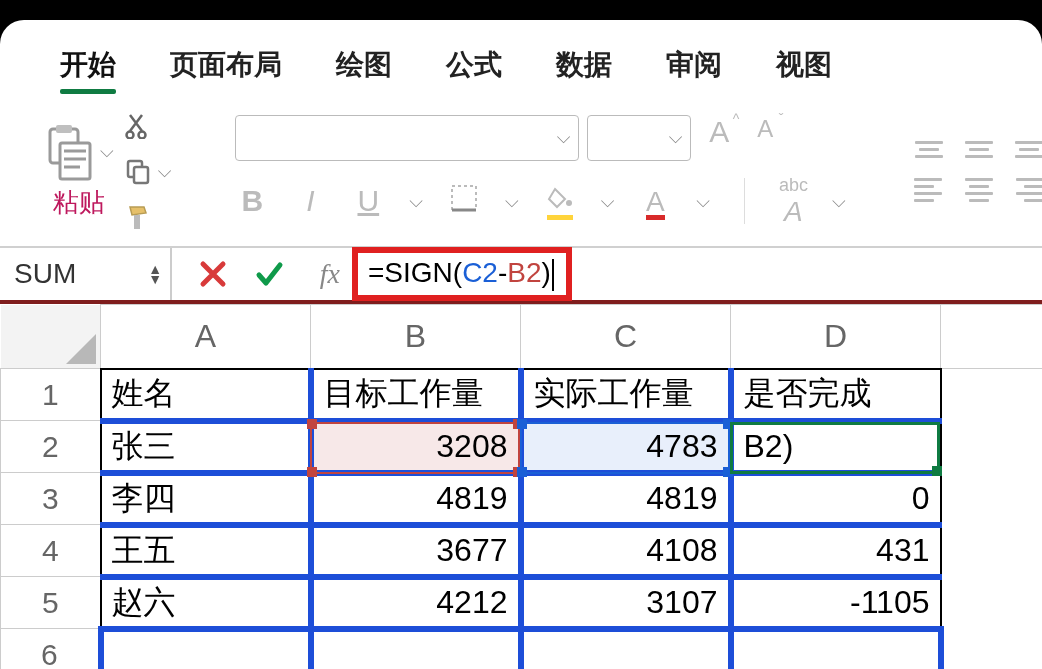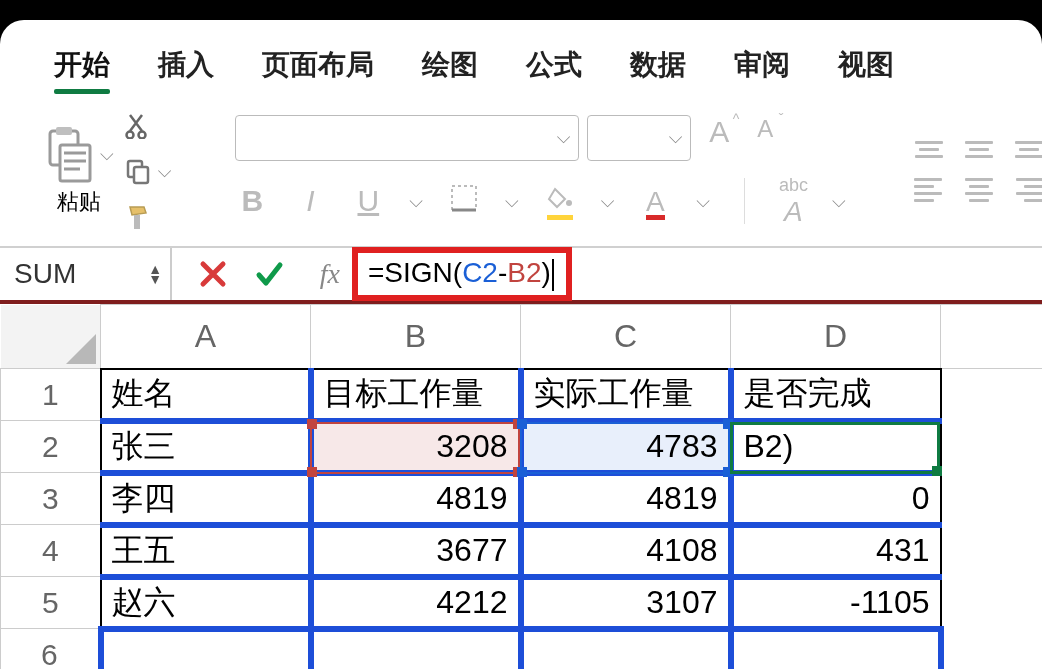--- a/index.html
+++ b/index.html
@@ -22,21 +22,21 @@
   }
   
   .tabs {
     display: flex;
     gap: 48px;
     padding: 26px 0 10px 54px;
     font-size: 28px;
     color: #222;
     font-weight: 600;
   }
-  .tab { cursor: pointer; }
+  .tab { cursor: pointer; margin-left: 6px; }
   .tab.active { color: #111; position: relative; }
   .tab.active::after {
     content: "";
     position: absolute;
     left: 0; right: 0; bottom: -10px;
     height: 5px;
     background: #0f7b42;
     border-radius: 2px;
   }
   
@@ -52,21 +52,21 @@
     flex-direction: column;
     align-items: center;
     width: 100px;
   }
   .paste-main { display: flex; align-items: center; gap: 6px; }
   .clipboard {
     width: 50px; height: 58px; position: relative;
   }
   .clipboard svg { width: 50px; height: 58px; }
   .arrow-dn { font-size: 18px; color: #888; }
-  .paste-label { font-size: 22px; color: #000000; margin-top: 4px; }
+  .paste-label { font-size: 26px; color: #be185d; margin-top: 4px; }
   .mini-icons {
     display: flex; flex-direction: column; gap: 12px;
     margin-left: 0px; margin-right: 14px;
   }
   .mini-icons .row { display: flex; align-items: center; gap: 6px; height: 34px; }
   .mini-icons svg { width: 28px; height: 28px; }
   .divider { width: 1px; height: 100px; background: #ddd; margin: 0 10px; }
   .font-group { display: flex; flex-direction: column; gap: 14px; margin-left: 10px;}
   .font-row1 { display: flex; gap: 8px; }
   .font-box {
@@ -170,21 +170,20 @@
   .active-box { border: 3px solid #0f7b42; }
   .active-handle { position:absolute; width:10px; height:10px; background:#0f7b42; right:-5px; bottom:-5px;}
 </style>
 </head>
 <body>
 
 <div class="window">
 
   <div class="tabs">
     <div class="tab active">开始</div>
-    <div class="tab">插入</div>
     <div class="tab">页面布局</div>
     <div class="tab">绘图</div>
     <div class="tab">公式</div>
     <div class="tab">数据</div>
     <div class="tab">审阅</div>
     <div class="tab">视图</div>
   </div>
 
   <div class="toolbar">
     <div class="paste-group">

